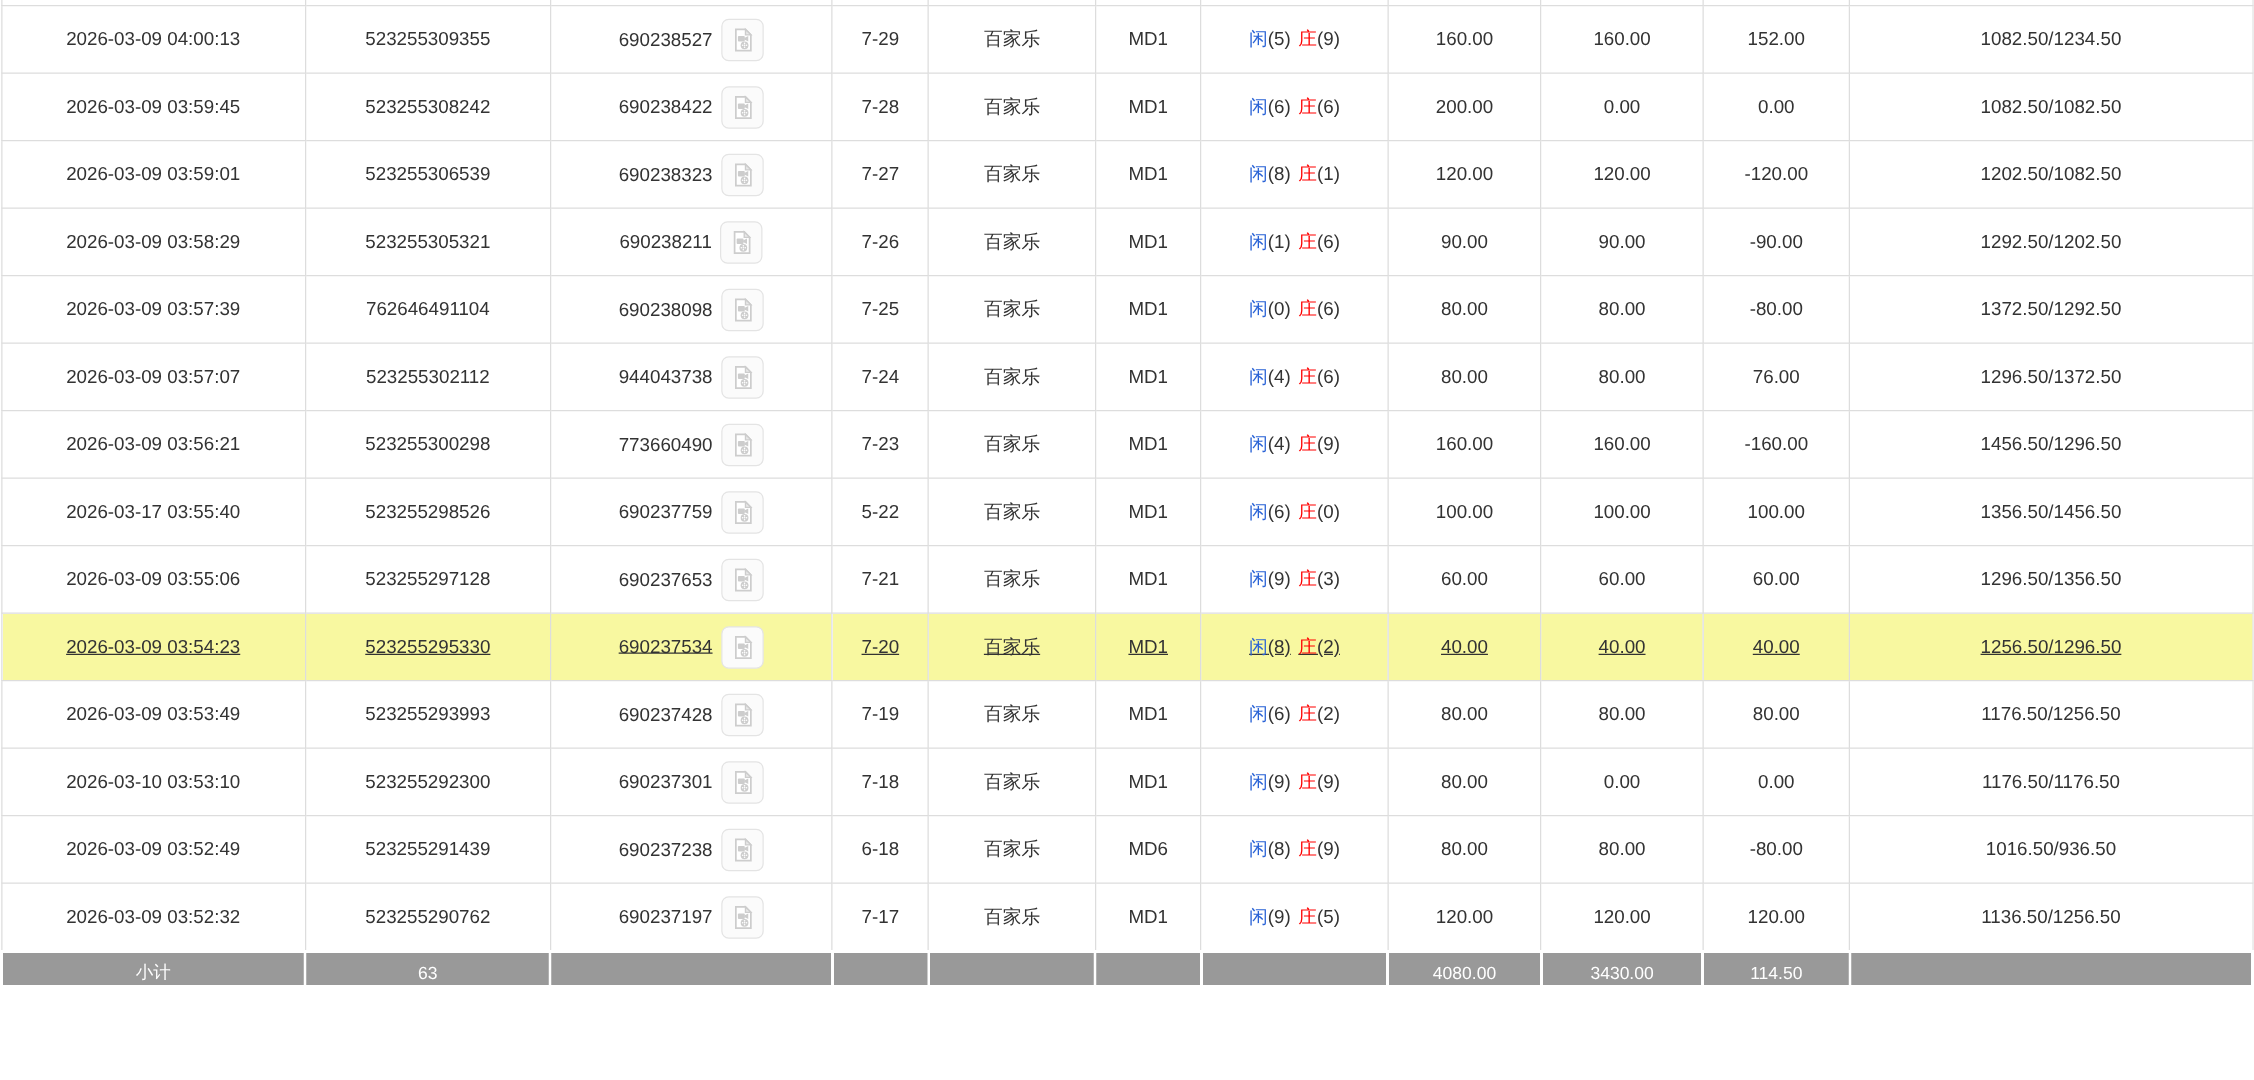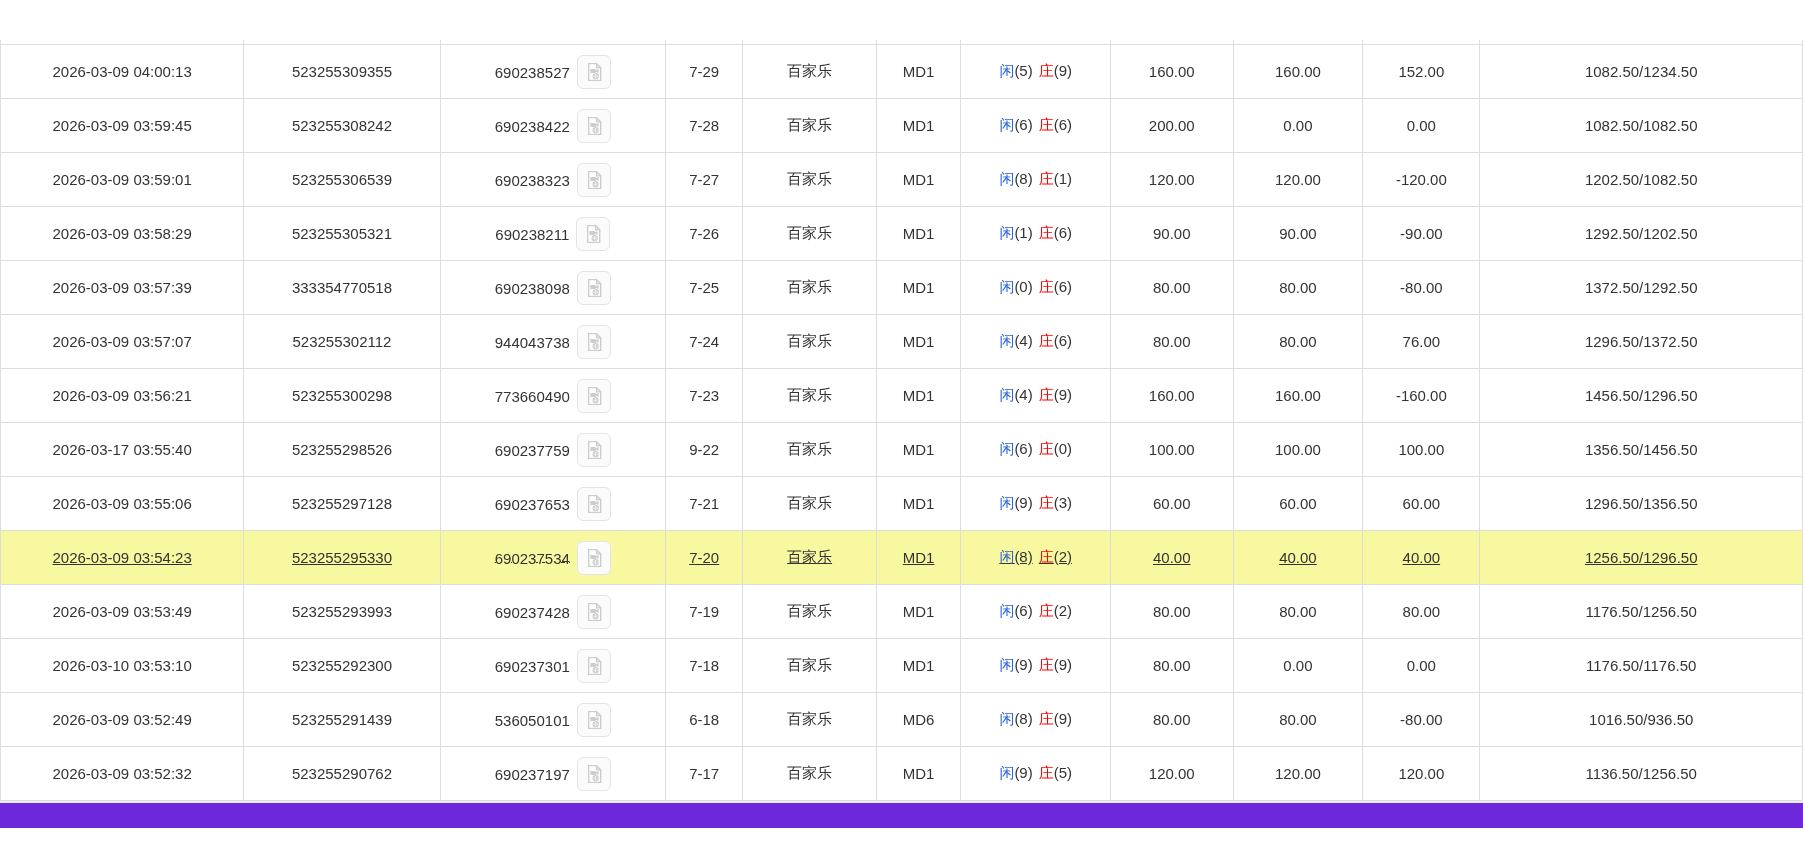--- a/index.html
+++ b/index.html
@@ -1,17 +1,17 @@
 <!DOCTYPE html>
 <html><head>
 <meta charset="utf-8">
 <style>
   html,body{margin:0;padding:0;background:#fff;}
   body{font-family:"Liberation Sans","DejaVu Sans",sans-serif;color:#333;}
-  .page{width:1803px;height:788px;overflow:hidden;background:#6d28d9;margin-top:40px;}
+  .page{width:1803px;height:788px;overflow:hidden;background:#14532d;}
   table.bets{width:100%;border-collapse:collapse;table-layout:fixed;background:#fff;}
   table.bets td{border:1px solid #ddd;height:53px;text-align:center;vertical-align:middle;
     font-size:15px;color:#333;padding:0 4px;background:#fff;white-space:nowrap;overflow:hidden;}
   tr.sliver td{height:4px;border-top:none;padding:0;}
   tr.hl td{background:#F8F8A0;text-decoration:underline;}
   .pblue{color:#2A63D6;}
   .red{color:#FF0000;}
   td.amt-link{color:#2B7CDB;cursor:pointer;}
   .banker-part{margin-left:6px;}
   .vbtn{display:inline-flex;align-items:center;justify-content:center;width:34px;height:34px;
@@ -170,21 +170,21 @@
     <td>
       <span class="pblue">闲</span><span>(1)</span><span class="red banker-part">庄</span><span>(6)</span>
     </td>
     <td class="amt-link">90.00</td>
     <td>90.00</td>
     <td class="red">-90.00</td>
     <td>1292.50/1202.50</td>
   </tr>
           <tr>
     <td>2026-03-09 03:57:39</td>
-    <td>333354770518</td>
+    <td>762646491104</td>
     <td>
       <span class="rid">690238098</span><button class="vbtn">
                 <svg width="22" height="22" viewBox="0 0 24 24">
         <path d="M6.2 2.8 H14.6 L19.3 7.5 V21.2 H6.2 Z" fill="#ffffff" stroke="#cdcdcd" stroke-width="1.5"></path>
         <path d="M14.6 2.8 V7.5 H19.3 Z" fill="#e9e9e9" stroke="#cdcdcd" stroke-width="1.2"></path>
         <rect x="8" y="8.6" width="6" height="4.6" rx="0.8" fill="#cdcdcd"></rect>
         <path d="M13.6 10.2 L17 8.6 V13.2 L13.6 11.6 Z" fill="#cdcdcd"></path>
         <circle cx="13.8" cy="16.6" r="3.4" fill="#cdcdcd"></circle>
         <circle cx="13.8" cy="16.6" r="0.7" fill="#fff"></circle>
         <circle cx="13.8" cy="14.9" r="0.7" fill="#fff"></circle>
@@ -277,21 +277,21 @@
         <path d="M13.6 10.2 L17 8.6 V13.2 L13.6 11.6 Z" fill="#cdcdcd"></path>
         <circle cx="13.8" cy="16.6" r="3.4" fill="#cdcdcd"></circle>
         <circle cx="13.8" cy="16.6" r="0.7" fill="#fff"></circle>
         <circle cx="13.8" cy="14.9" r="0.7" fill="#fff"></circle>
         <circle cx="13.8" cy="18.3" r="0.7" fill="#fff"></circle>
         <circle cx="12.1" cy="16.6" r="0.7" fill="#fff"></circle>
         <circle cx="15.5" cy="16.6" r="0.7" fill="#fff"></circle>
       </svg>
               </button>
     </td>
-    <td>9-22</td>
+    <td>5-22</td>
     <td>百家乐</td>
     <td>MD1</td>
     <td>
       <span class="pblue">闲</span><span>(6)</span><span class="red banker-part">庄</span><span>(0)</span>
     </td>
     <td class="amt-link">100.00</td>
     <td>100.00</td>
     <td>100.00</td>
     <td>1356.50/1456.50</td>
   </tr>
@@ -412,21 +412,21 @@
     </td>
     <td class="amt-link">80.00</td>
     <td>0.00</td>
     <td>0.00</td>
     <td>1176.50/1176.50</td>
   </tr>
           <tr>
     <td>2026-03-09 03:52:49</td>
     <td>523255291439</td>
     <td>
-      <span class="rid">536050101</span><button class="vbtn">
+      <span class="rid">690237238</span><button class="vbtn">
                 <svg width="22" height="22" viewBox="0 0 24 24">
         <path d="M6.2 2.8 H14.6 L19.3 7.5 V21.2 H6.2 Z" fill="#ffffff" stroke="#cdcdcd" stroke-width="1.5"></path>
         <path d="M14.6 2.8 V7.5 H19.3 Z" fill="#e9e9e9" stroke="#cdcdcd" stroke-width="1.2"></path>
         <rect x="8" y="8.6" width="6" height="4.6" rx="0.8" fill="#cdcdcd"></rect>
         <path d="M13.6 10.2 L17 8.6 V13.2 L13.6 11.6 Z" fill="#cdcdcd"></path>
         <circle cx="13.8" cy="16.6" r="3.4" fill="#cdcdcd"></circle>
         <circle cx="13.8" cy="16.6" r="0.7" fill="#fff"></circle>
         <circle cx="13.8" cy="14.9" r="0.7" fill="#fff"></circle>
         <circle cx="13.8" cy="18.3" r="0.7" fill="#fff"></circle>
         <circle cx="12.1" cy="16.6" r="0.7" fill="#fff"></circle>
@@ -470,16 +470,29 @@
     <td>
       <span class="pblue">闲</span><span>(9)</span><span class="red banker-part">庄</span><span>(5)</span>
     </td>
     <td class="amt-link">120.00</td>
     <td>120.00</td>
     <td>120.00</td>
     <td>1136.50/1256.50</td>
   </tr>
         </tbody>
       <tbody id="totals">
+          <tr class="total">
+    <td>小计</td>
+    <td>63</td>
+    <td></td>
+    <td></td>
+    <td></td>
+    <td></td>
+    <td></td>
+    <td>4080.00</td>
+    <td>3430.00</td>
+    <td>114.50</td>
+    <td></td>
+  </tr>
         </tbody>
     </table>
   </div>
 </div>
 
 </body></html>

